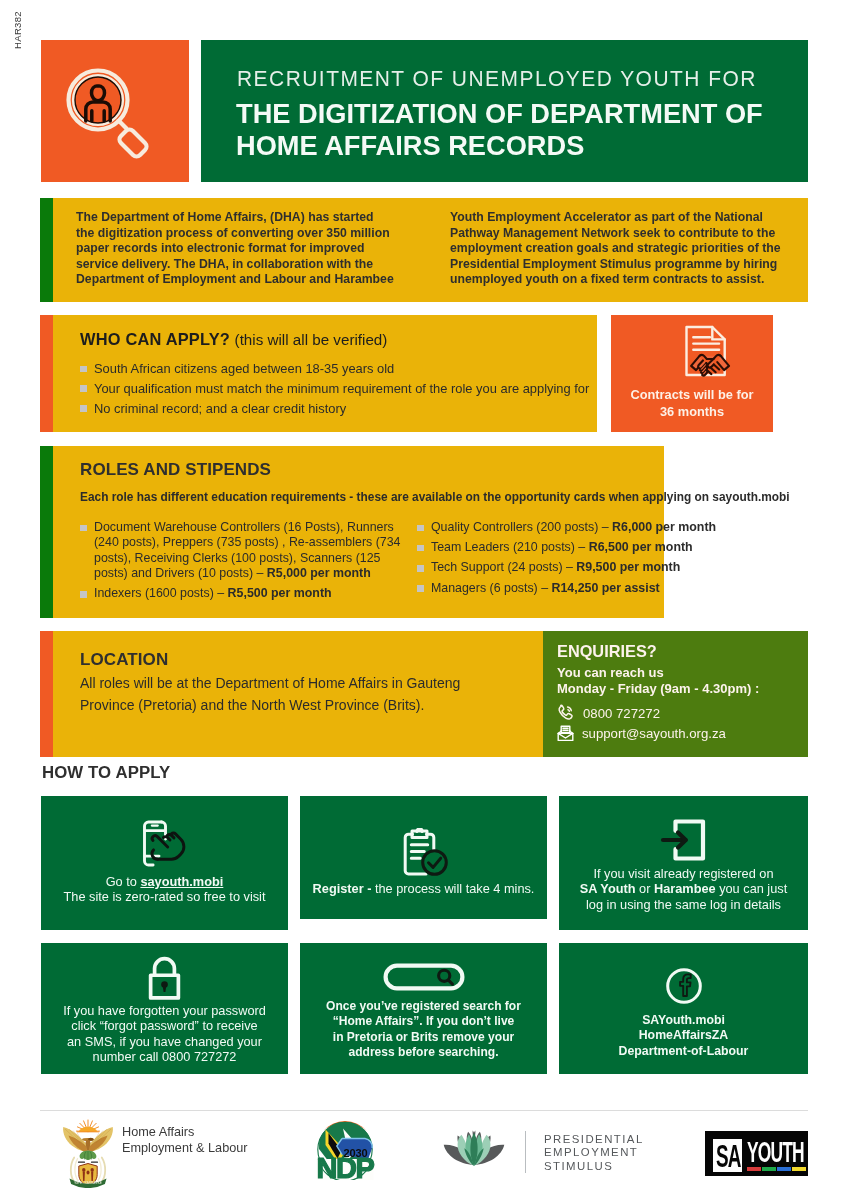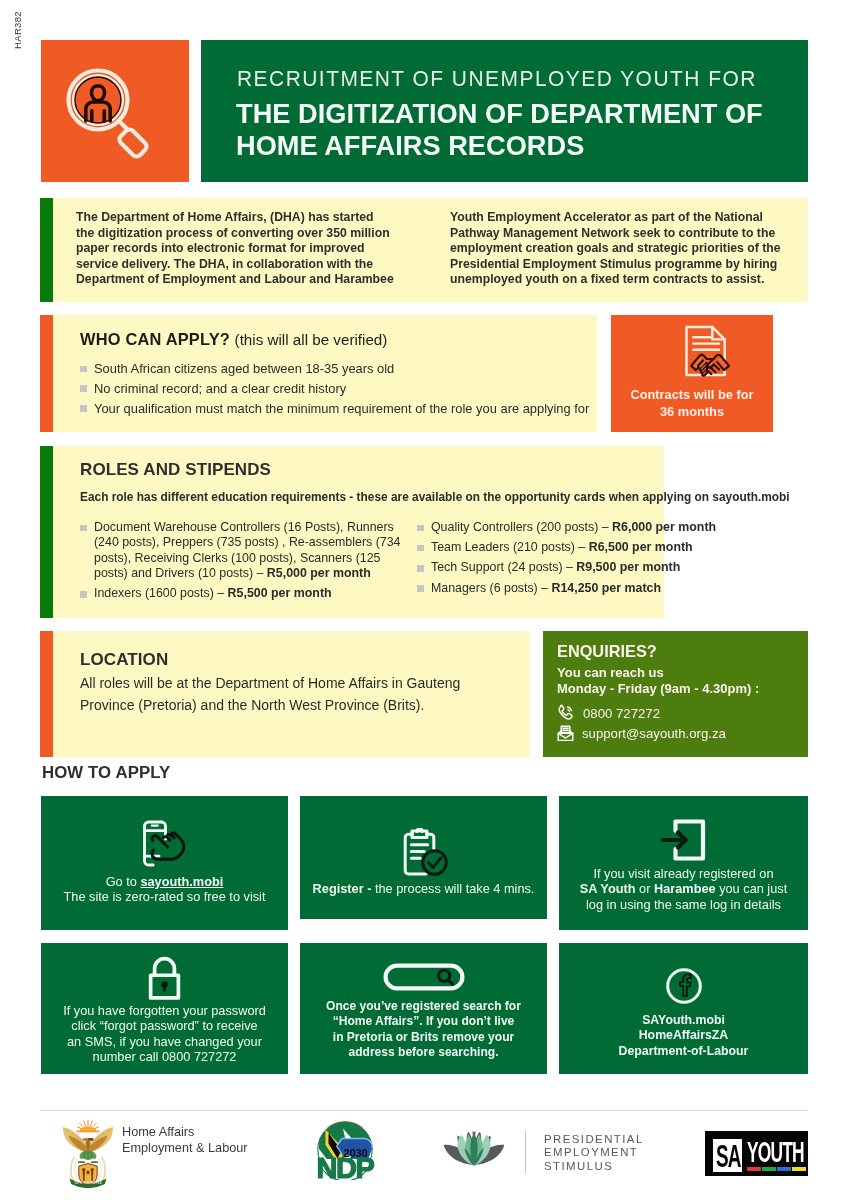--- a/index.html
+++ b/index.html
@@ -20,21 +20,21 @@
   .hdr-band{left:201px;top:40px;width:607px;height:142px;background:#006b35;}
   .hdr-kicker{left:237px;top:69px;font-size:21.5px;letter-spacing:1.5px;
               color:#e6efe9;font-weight:400;line-height:21px;
               transform:scaleX(.975);transform-origin:left top;}
   .hdr-title{left:236px;top:98px;font-size:28.5px;font-weight:700;color:#f4faf6;
              line-height:31.5px;letter-spacing:0px;
              transform:scaleX(.955);transform-origin:left top;}
 
   
   .bar{position:absolute;top:0;left:0;bottom:0;width:13px;}
-  .greybox{background:#fef9c3;}
+  .greybox{background:#eab308;}
 
   .intro{left:40px;top:198px;width:768px;height:104px;}
   .intro .col{position:absolute;top:12px;font-size:12.7px;line-height:15.6px;
               color:#2e2e2e;font-weight:700;transform:scaleX(.965);
               transform-origin:left top;}
   .intro .c1{left:36px;width:360px;white-space:nowrap;}
   .intro .c2{left:410px;width:360px;white-space:nowrap;}
 
   .whobox{left:40px;top:315px;width:557px;height:117px;}
   .who-h{position:absolute;left:40px;top:15px;font-size:16.4px;color:#1d1d1d;
@@ -55,21 +55,21 @@
   .roles{left:40px;top:446px;width:624px;height:172px;}
   .roles-h{position:absolute;left:40px;top:14px;font-size:17px;font-weight:700;
            color:#2f2f2f;letter-spacing:.1px;}
   .roles-sub{position:absolute;left:40px;top:44px;font-size:12.3px;font-weight:700;
              color:#2b2b2b;white-space:nowrap;transform:scaleX(.966);
              transform-origin:left top;}
   .roles-c1{position:absolute;left:40px;top:74px;width:325px;}
   .roles-c2{position:absolute;left:377px;top:74px;width:360px;}
   .roles-c1 .li span,.roles-c2 .li span{font-size:12.4px;line-height:15.4px;}
 
-  .loc{left:40px;top:631px;width:490px;height:126px;}
+  .loc{left:40px;top:631px;width:490px;height:126px;padding-left:35px;}
   .loc-h{position:absolute;left:40px;top:19px;font-size:17px;font-weight:700;
          color:#2f2f2f;letter-spacing:.1px;}
   .loc-t{position:absolute;left:40px;top:42px;width:420px;font-size:14px;
          line-height:21.5px;color:#2b2b2b;}
 
   .enq{left:543px;top:631px;width:265px;height:126px;background:#4d7c0f;}
   .enq-h{position:absolute;left:14px;top:11px;font-size:17px;font-weight:700;
          color:#fdf3ec;letter-spacing:0;transform:scaleX(.96);
          transform-origin:left top;}
   .enq-t{position:absolute;left:14px;top:34px;font-size:13px;line-height:15.6px;
@@ -148,25 +148,25 @@
       <b>WHO CAN APPLY?</b>
       <span>(this will all be verified)</span>
     </div>
     <div class="who-list">
       <div class="li">
           <i class="sq"></i>
           <span>South African citizens aged between 18-35 years old</span>
         </div>
       <div class="li">
           <i class="sq"></i>
+          <span>Your qualification must match the minimum requirement of the role you are applying for</span>
+        </div>
+      <div class="li">
+          <i class="sq"></i>
           <span>No criminal record; and a clear credit history</span>
-        </div>
-      <div class="li">
-          <i class="sq"></i>
-          <span>Your qualification must match the minimum requirement of the role you are applying for</span>
         </div>
     </div>
   </div>
 
   <div class="abs contract">
     <svg class="abs" style="left:60px;top:9px" width="78" height="62" viewBox="0 0 78 62">
       <g fill="none" stroke="#fbeee1" stroke-width="2.4" stroke-linejoin="round" stroke-linecap="round">
         <path d="M15.5 3 h25.8 l12.4 12.4 v35.6 h-38.2 z"></path>
         <path d="M41.3 3 v12.4 h12.4"></path>
         <path d="M22.3 13.2 h16.6 M22.3 19.6 h25.8 M22.3 25.7 h25.8"></path>
@@ -211,21 +211,21 @@
       <div class="li">
           <i class="sq"></i>
           <span><span>Team Leaders (210 posts) – </span><b>R6,500 per month</b></span>
         </div>
       <div class="li">
           <i class="sq"></i>
           <span><span>Tech Support (24 posts) – </span><b>R9,500 per month</b></span>
         </div>
       <div class="li">
           <i class="sq"></i>
-          <span><span>Managers (6 posts) – </span><b>R14,250 per match</b></span>
+          <span><span>Managers (6 posts) – </span><b>R14,250 per assist</b></span>
         </div>
     </div>
   </div>
 
   <div class="abs loc greybox">
     <div class="bar" style="background:#f05a24"></div>
     <div class="loc-h">LOCATION</div>
     <div class="loc-t">All roles will be at the Department of Home Affairs in Gauteng Province (Pretoria) and the North West Province (Brits).</div>
   </div>
 

